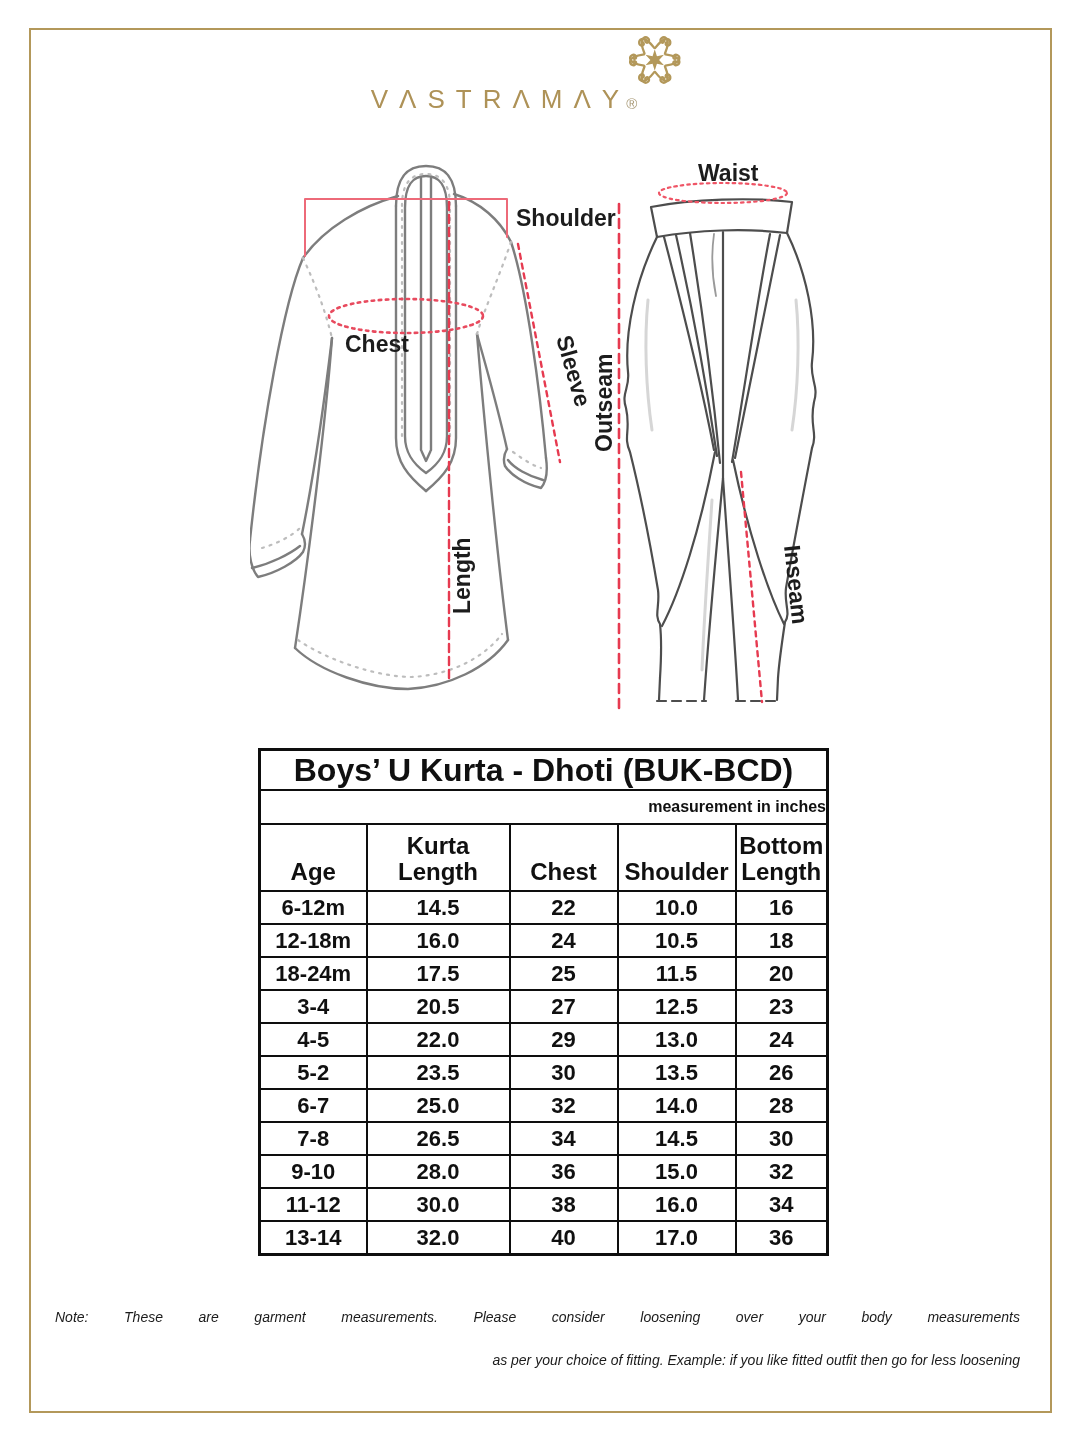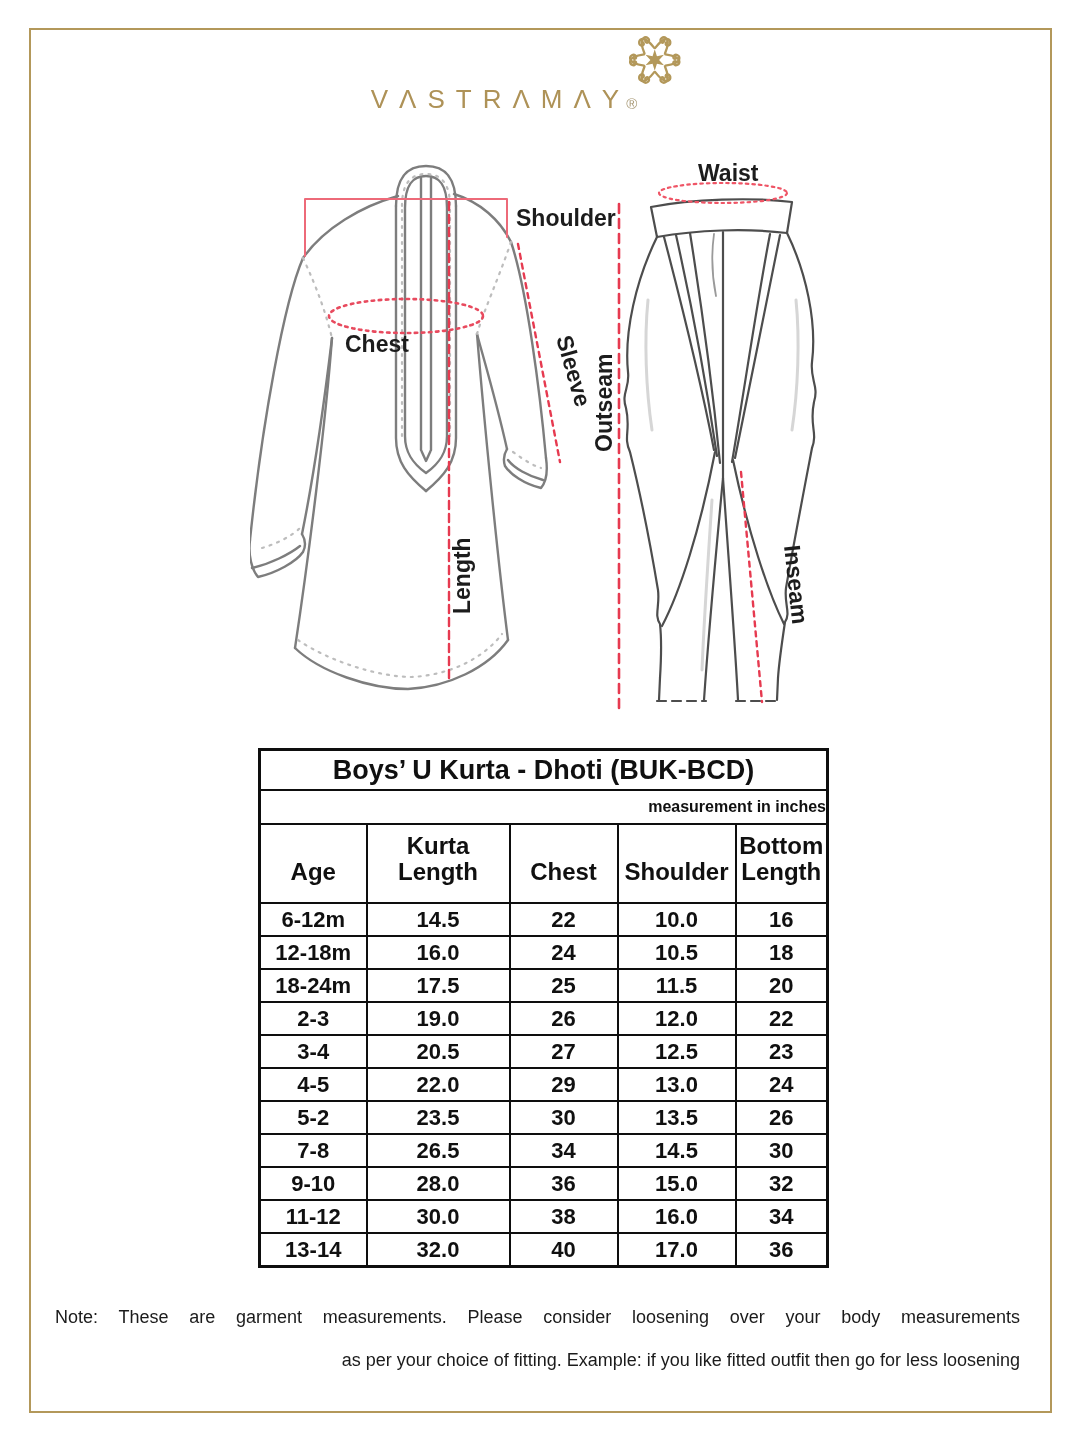--- a/index.html
+++ b/index.html
@@ -32,31 +32,31 @@
   }
   
   .size-table{
     position:absolute;left:258px;top:748px;border-collapse:collapse;
     border:3px solid #0e0e0e;table-layout:fixed;
   }
   .size-table td{
     border:2px solid #0e0e0e;text-align:center;font-weight:700;
     padding:0;color:#101010;
   }
-  .size-table .title-cell{font-size:27px;height:38px;line-height:38px;}
+  .size-table .title-cell{font-size:32px;height:38px;line-height:38px;}
   .size-table .subtitle-cell{font-size:16px;height:32px;line-height:32px;text-align:right;}
   .size-table .head-cell{
     font-size:24px;height:60px;vertical-align:bottom;
-    padding-bottom:17px;line-height:26px;
+    padding-bottom:5px;line-height:26px;
   }
   .size-table .data-cell{font-size:22px;height:31px;line-height:31px;margin-top:43px;}
   
   .note-block{
     position:absolute;left:55px;top:1296px;width:965px;
-    font-size:18px;line-height:43px;color:#1b1b1b;
+    font-size:14px;line-height:43px;color:#1b1b1b;font-style:italic;
   }
   .note-line1{text-align:justify;text-align-last:justify;}
   .note-line2{text-align:right;}
 </style>
 </head>
 <body>
 
 <div class="gold-frame"></div>
 
 <div class="brand-wrap">
@@ -232,27 +232,20 @@
       <td class="data-cell">18</td>
     </tr>
     <tr>
       <td class="data-cell">18-24m</td>
       <td class="data-cell">17.5</td>
       <td class="data-cell">25</td>
       <td class="data-cell">11.5</td>
       <td class="data-cell">20</td>
     </tr>
     <tr>
-      <td class="data-cell">2-3</td>
-      <td class="data-cell">19.0</td>
-      <td class="data-cell">26</td>
-      <td class="data-cell">12.0</td>
-      <td class="data-cell">22</td>
-    </tr>
-    <tr>
       <td class="data-cell">3-4</td>
       <td class="data-cell">20.5</td>
       <td class="data-cell">27</td>
       <td class="data-cell">12.5</td>
       <td class="data-cell">23</td>
     </tr>
     <tr>
       <td class="data-cell">4-5</td>
       <td class="data-cell">22.0</td>
       <td class="data-cell">29</td>
@@ -260,20 +253,27 @@
       <td class="data-cell">24</td>
     </tr>
     <tr>
       <td class="data-cell">5-2</td>
       <td class="data-cell">23.5</td>
       <td class="data-cell">30</td>
       <td class="data-cell">13.5</td>
       <td class="data-cell">26</td>
     </tr>
     <tr>
+      <td class="data-cell">6-7</td>
+      <td class="data-cell">25.0</td>
+      <td class="data-cell">32</td>
+      <td class="data-cell">14.0</td>
+      <td class="data-cell">28</td>
+    </tr>
+    <tr>
       <td class="data-cell">7-8</td>
       <td class="data-cell">26.5</td>
       <td class="data-cell">34</td>
       <td class="data-cell">14.5</td>
       <td class="data-cell">30</td>
     </tr>
     <tr>
       <td class="data-cell">9-10</td>
       <td class="data-cell">28.0</td>
       <td class="data-cell">36</td>

